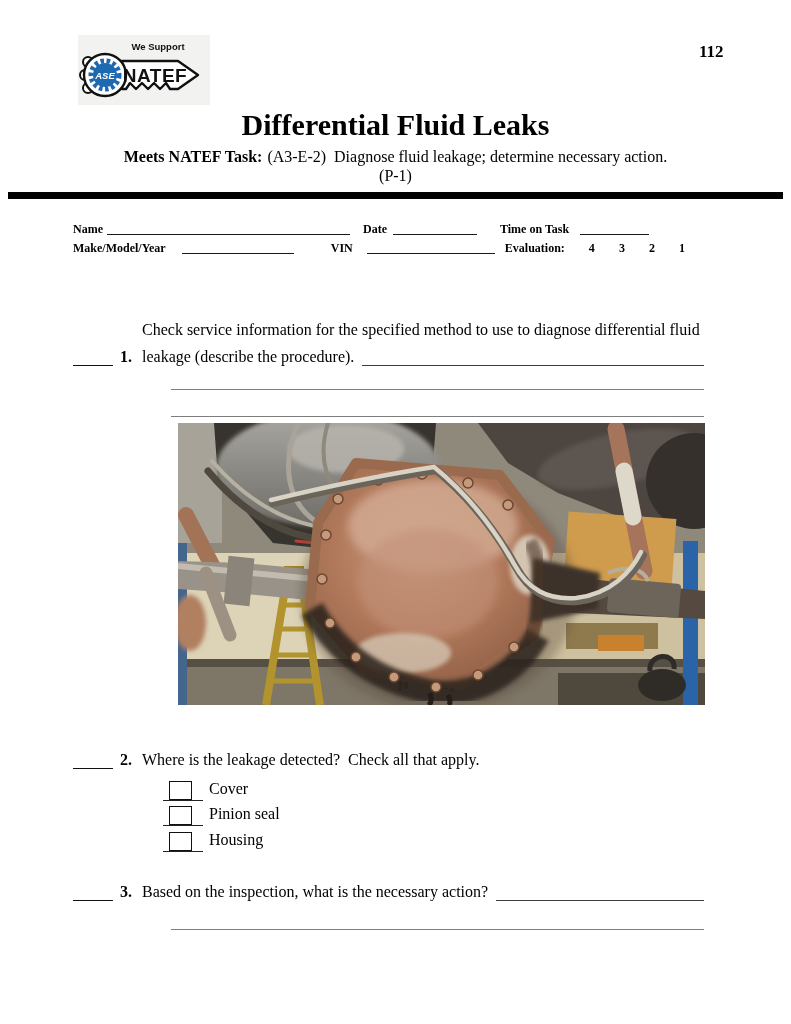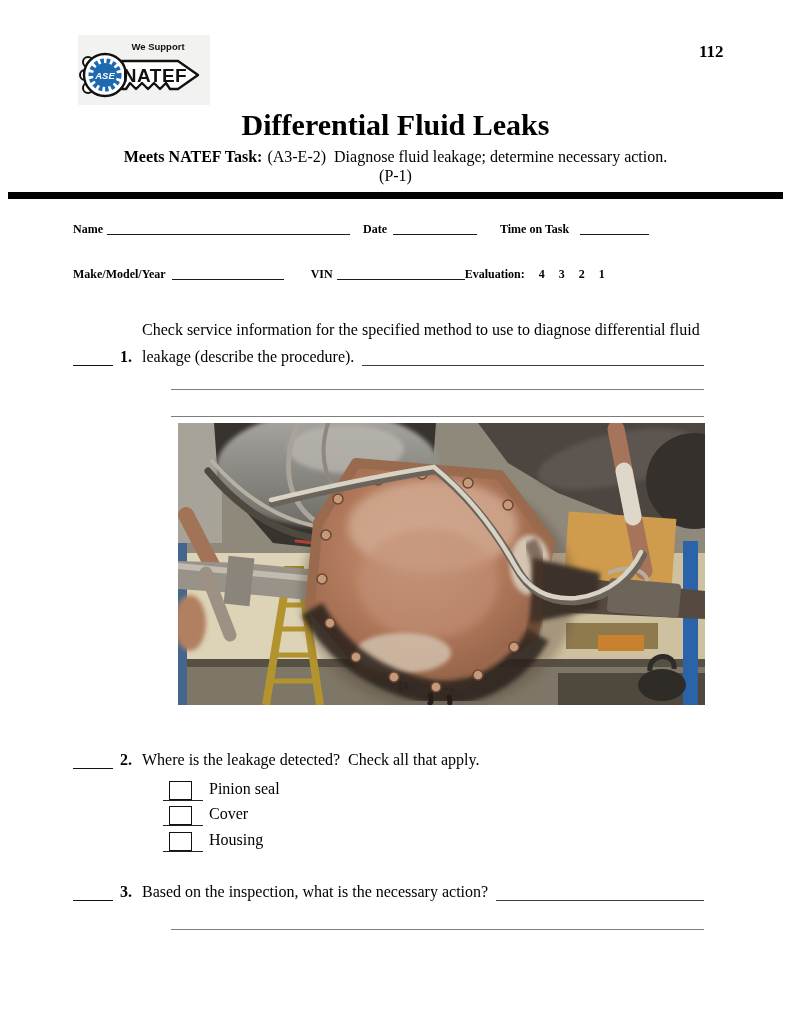--- a/index.html
+++ b/index.html
@@ -10,21 +10,21 @@
   .page-number{position:absolute;left:699px;top:42px;font-size:17px;font-weight:bold;}
   .title{position:absolute;left:0;top:108px;width:100%;text-align:center;
          font-size:30px;font-weight:bold;line-height:34px;}
   .task-line{position:absolute;left:0;top:148px;width:100%;text-align:center;font-size:16px;white-space:pre-wrap;}
   .task-label{font-weight:bold;margin-right:5px;text-align:center;}
   .priority{position:absolute;left:0;top:167px;width:100%;text-align:center;font-size:16px;}
   .thick-rule{position:absolute;left:8px;top:192px;width:775px;height:7px;background:#000;}
   
   .info-row{position:absolute;left:73px;display:flex;align-items:flex-end;font-size:12px;font-weight:bold;height:20px;}
   .row1{top:217px;width:612px;}
-  .row2{top:262px;width:612px;}
+  .row2{top:236px;width:612px;justify-content:space-between;}
   .fline{border-bottom:1.6px solid #1a1a1a;margin-bottom:2px;}
   .eval-num{margin-left:14px;}
   
   .question{position:absolute;left:73px;font-size:16px;line-height:27px;}
   .q-head{display:flex;align-items:flex-end;}
   .q-head-row{display:flex;align-items:flex-end;width:100%;}
   .check-slot{width:40px;border-bottom:1.6px solid #111;height:16px;flex:none;margin-bottom:4px;}
   .qnum{font-weight:bold;margin:0 6px 0 7px;min-width:16px;flex:none;}
   .qbody{flex:1;}
   .q-text{white-space:pre-wrap;}
@@ -228,27 +228,27 @@
     <div class="q-head">
       <span class="check-slot"></span>
       <span class="qnum">2.</span>
       <div class="qbody q-text">Where is the leakage detected?  Check all that apply.</div>
     </div>
     <div class="options">
       <div class="opt-row">
         <span class="cbox-wrap">
             <span class="cbox"></span>
           </span>
-        <span class="opt-label">Pinion seal</span>
+        <span class="opt-label">Cover</span>
       </div>
       <div class="opt-row">
         <span class="cbox-wrap">
             <span class="cbox"></span>
           </span>
-        <span class="opt-label">Cover</span>
+        <span class="opt-label">Pinion seal</span>
       </div>
       <div class="opt-row">
         <span class="cbox-wrap">
             <span class="cbox"></span>
           </span>
         <span class="opt-label">Housing</span>
       </div>
     </div>
   </div>
 

